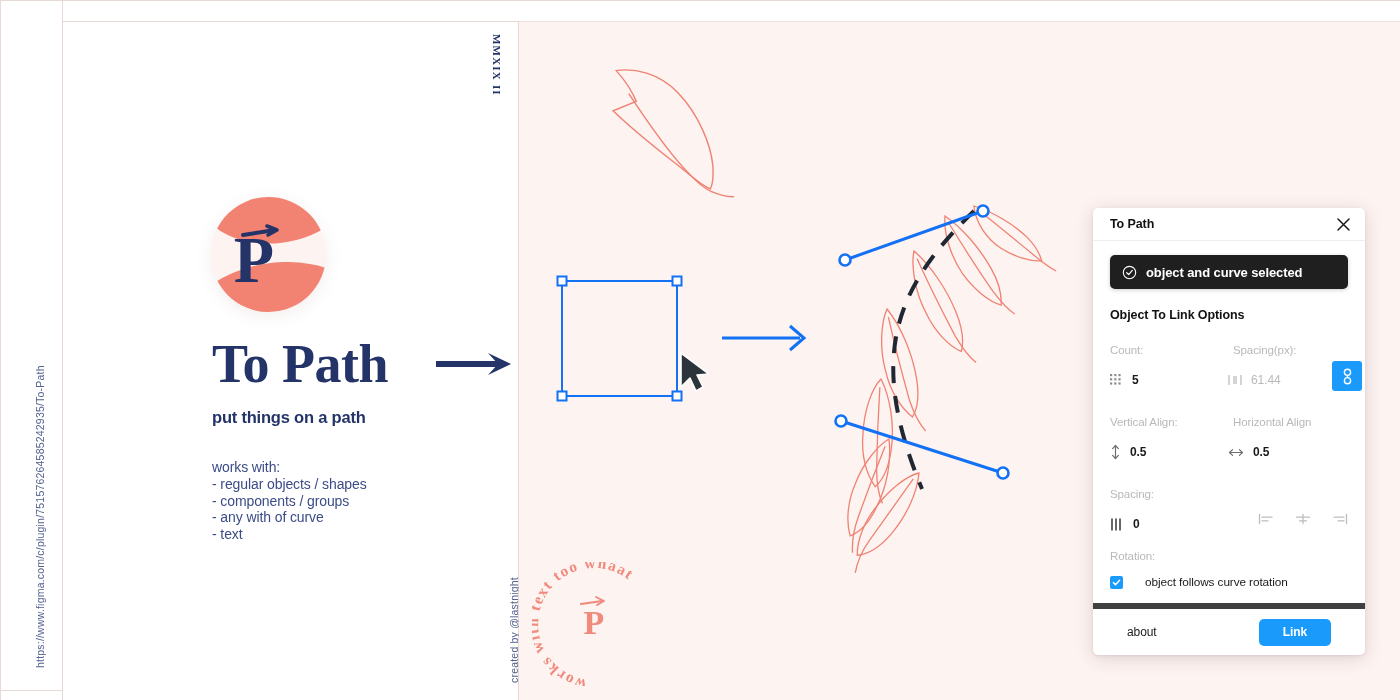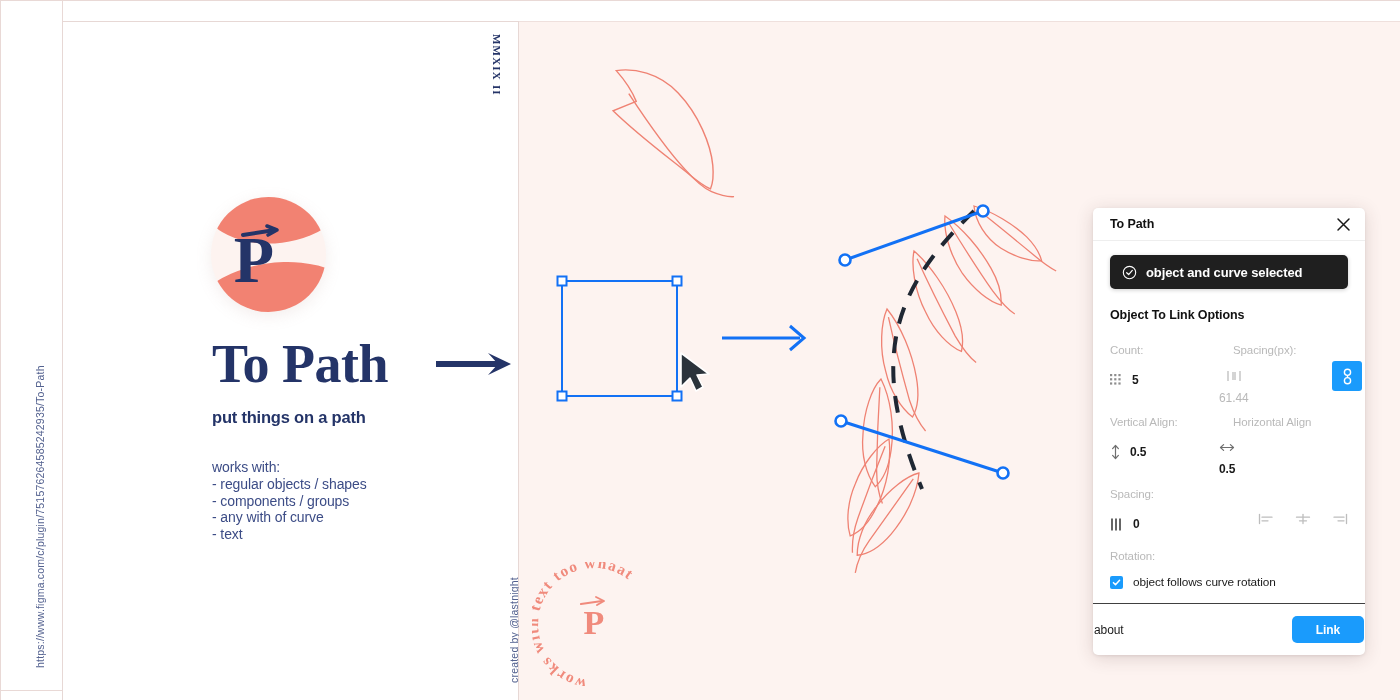--- a/index.html
+++ b/index.html
@@ -157,46 +157,46 @@
   .row{position:relative;margin-top:22px;height:19px;}
   .lbl{
     position:absolute;top:0;font-size:11.5px;color:#b9b9b9;letter-spacing:-.1px;
   }
   .lbl.c1{left:0;}
   .lbl.c2{left:123px;}
 
   .vals{position:relative;height:24px;margin-top:7px;}
   .field{position:absolute;top:0;display:flex;align-items:center;gap:9px;height:20px;}
   .field.c1{left:0;}
-  .field.c2{left:109px;flex-direction:column;}
+  .field.c2{left:118px;}
   .fval{font-size:12px;font-weight:bold;color:#1a1a1a;letter-spacing:-.1px;}
   .fval.muted{color:#b9b9b9;font-weight:normal;}
 
   .link-toggle{
     position:absolute;right:-14px;top:-9px;
     width:30px;height:30px;border-radius:3px;background:#1a9bfc;
     display:flex;align-items:center;justify-content:center;
     cursor:pointer;
   }
 
   .align-icons{position:absolute;right:0;top:-1px;display:flex;gap:21px;align-items:center;}
   .align-icons span{cursor:pointer;line-height:0;}
 
-  .checkrow{display:flex;align-items:center;gap:10px;margin-top:14px;}
+  .checkrow{display:flex;align-items:center;gap:22px;margin-top:14px;}
   .cbox{
     width:13px;height:13px;border-radius:2px;background:#1a9bfc;
     display:flex;align-items:center;justify-content:center;flex:0 0 13px;cursor:pointer;
   }
   .cbox-label{font-size:11.8px;color:#1a1a1a;letter-spacing:-.1px;}
 
   .panel-footer{
     flex:0 0 52px;height:52px;
-    border-top:1px solid #404040;
+    border-top:6px solid #404040;
     display:flex;align-items:center;justify-content:space-between;
-    padding:0 1px;
+    padding:0 34px;
     box-sizing:border-box;
   }
   .about-link{font-size:12px;color:#1a1a1a;cursor:pointer;letter-spacing:-.1px;}
   .link-btn{
     background:#1a9bfc;color:#fff;border:none;border-radius:5px;
     height:27px;padding:0 24px;font-size:12px;font-weight:bold;
     font-family:"Liberation Sans", sans-serif;cursor:pointer;letter-spacing:-.1px;
   }
 </style>
 </head>

